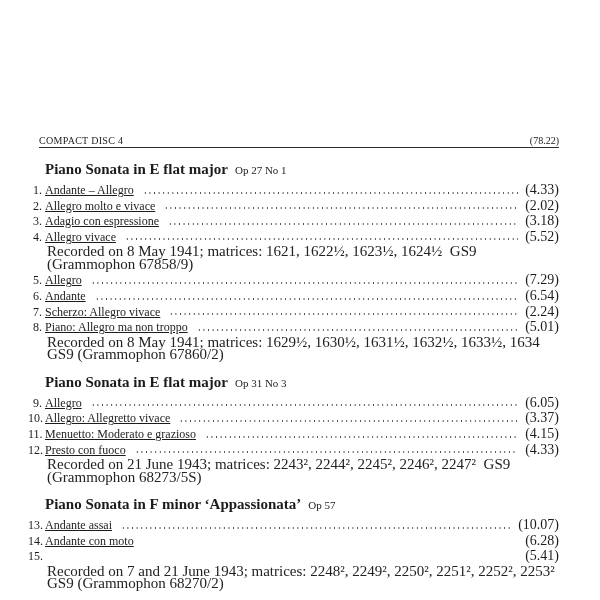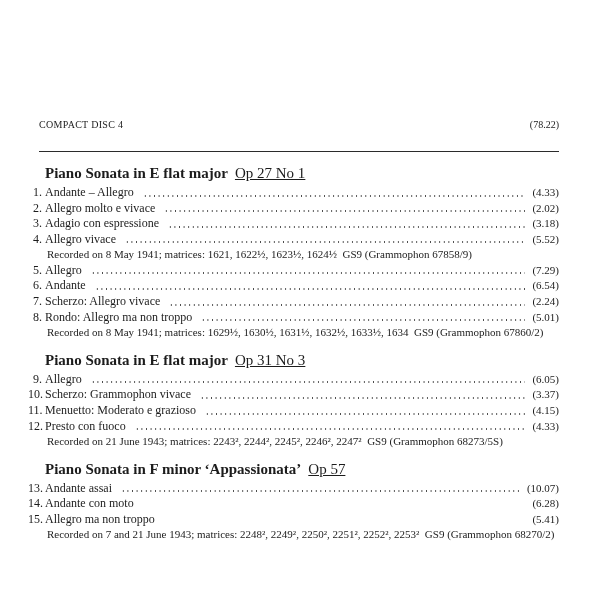--- a/index.html
+++ b/index.html
@@ -20,75 +20,76 @@
   
   .disc-header {
     margin-left: 11px;
     display: flex;
     justify-content: space-between;
     align-items: baseline;
     font-size: 10px;
     line-height: 12px;
     letter-spacing: 0.3px;
     border-bottom: 1.5px solid #2b2b2b;
-    padding-bottom: 20px;
+    padding-bottom: 0;
+    margin-top: 16px;
   }
   .disc-header .disc-label { font-variant: normal; }
   .disc-header .disc-total { letter-spacing: 0; text-align: center; }
   
   .sonata {
     margin: 13px 0 3px 17px;
     font-size: 15px;
     line-height: 17px;
     font-weight: bold;
   }
   .sonata .opus {
     font-weight: normal;
-    font-size: 15px;
+    font-size: 11px;
     margin-left: 7px;
-    text-decoration: underline;
   }
   
   .track {
     display: flex;
     align-items: baseline;
     height: 15.6px;
     line-height: 15.6px;
     font-size: 12px;
   }
   .track .num {
     width: 14px;
     flex: none;
     text-align: right;
     margin-right: 3px;
   }
   .track .ttl {
     flex: none;
     white-space: nowrap;
+    text-decoration: underline;
   }
   .track .leader {
     flex: 1;
     align-self: flex-end;
     height: 2px;
     margin: 0 7px 4px 9px;
     background-image: radial-gradient(circle, #4a4a4a 0.75px, transparent 1px);
     background-size: 4.6px 2px;
     background-repeat: repeat-x;
     background-position: left bottom;
   }
   .track .spacer { flex: 1; }
   .track .time {
     flex: none;
-    font-size: 11px;
+    font-size: 14px;
     text-align: right;
   }
   
   .recorded {
     margin: 1px 0 0 19px;
-    font-size: 11px;
+    font-size: 15px;
     line-height: 12.5px;
     white-space: pre-wrap;
     color: #222222;
   }
   .section { margin-bottom: 2px; }
 </style>
 </head>
 <body>
 
 <div id="page">
@@ -141,38 +142,38 @@
       <span class="time">(6.54)</span>
     </div>
     <div class="track">
       <span class="num">7.</span>
       <span class="ttl">Scherzo: Allegro vivace</span>
       <span class="leader"></span>
       <span class="time">(2.24)</span>
     </div>
     <div class="track">
       <span class="num">8.</span>
-      <span class="ttl">Rondo: Allegro ma non troppo</span>
+      <span class="ttl">Piano: Allegro ma non troppo</span>
       <span class="leader"></span>
       <span class="time">(5.01)</span>
     </div>
     <div class="recorded">Recorded on 8 May 1941; matrices: 1629½, 1630½, 1631½, 1632½, 1633½, 1634  GS9 (Grammophon 67860/2)</div>
   </div>
 
   <div class="section">
     <h2 class="sonata"><span>Piano Sonata in E flat major</span><span class="opus">Op 31 No 3</span></h2>
     <div class="track">
       <span class="num">9.</span>
       <span class="ttl">Allegro</span>
       <span class="leader"></span>
       <span class="time">(6.05)</span>
     </div>
     <div class="track">
       <span class="num">10.</span>
-      <span class="ttl">Scherzo: Grammophon vivace</span>
+      <span class="ttl">Allegro: Allegretto vivace</span>
       <span class="leader"></span>
       <span class="time">(3.37)</span>
     </div>
     <div class="track">
       <span class="num">11.</span>
       <span class="ttl">Menuetto: Moderato e grazioso</span>
       <span class="leader"></span>
       <span class="time">(4.15)</span>
     </div>
     <div class="track">
@@ -193,20 +194,19 @@
       <span class="time">(10.07)</span>
     </div>
     <div class="track">
       <span class="num">14.</span>
       <span class="ttl">Andante con moto</span>
       <span class="spacer"></span>
       <span class="time">(6.28)</span>
     </div>
     <div class="track">
       <span class="num">15.</span>
-      <span class="ttl">Allegro ma non troppo</span>
       <span class="spacer"></span>
       <span class="time">(5.41)</span>
     </div>
     <div class="recorded">Recorded on 7 and 21 June 1943; matrices: 2248², 2249², 2250², 2251², 2252², 2253²  GS9 (Grammophon 68270/2)</div>
   </div>
 
 </div>
 
 </body></html>

